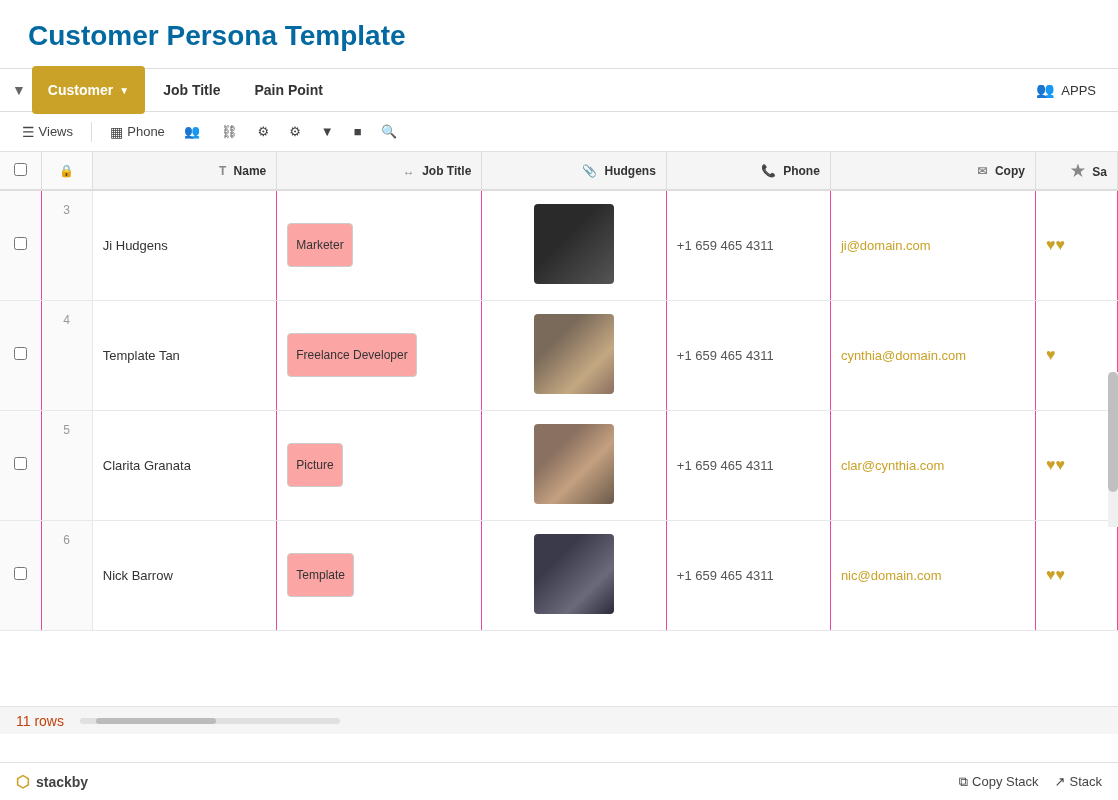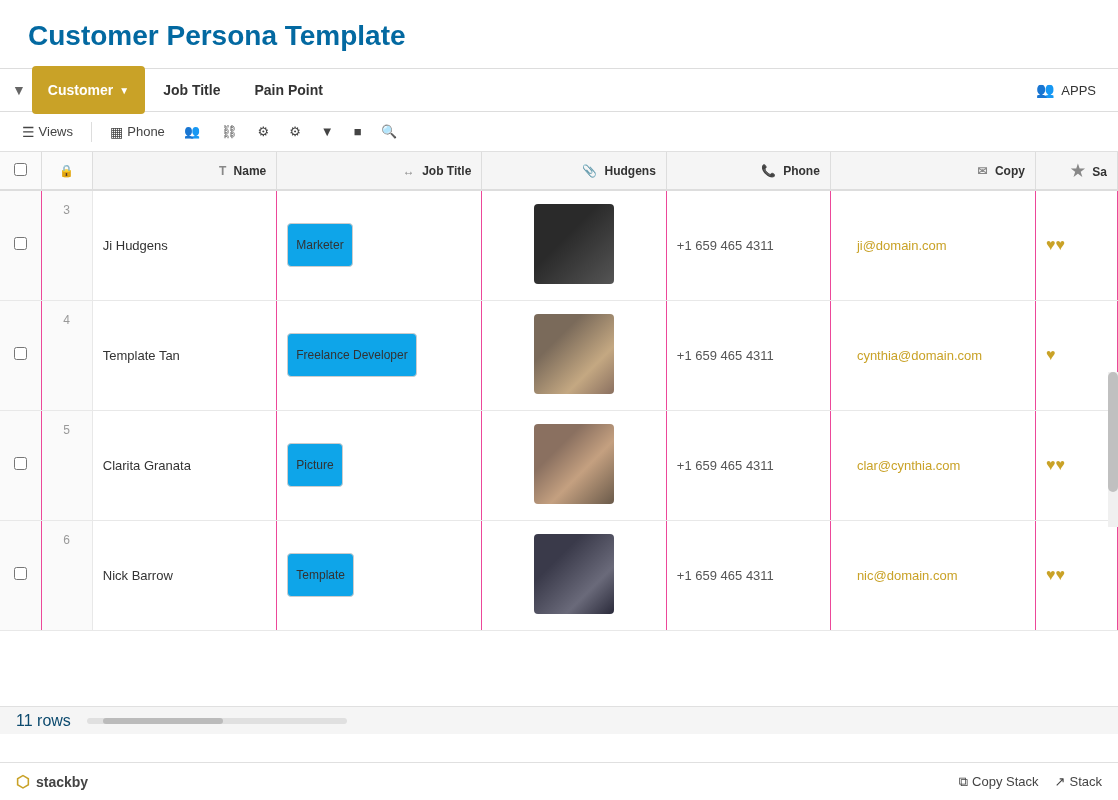--- a/index.html
+++ b/index.html
@@ -76,26 +76,26 @@
     .check-cell {
       width: 40px; text-align: center; background: #fafafa;
     }
     .lock-cell { width: 24px; text-align: center; background: #fafafa; }
 
     .name-cell { width: 180px; font-size: 13px; color: #333; font-weight: 400; }
     .jobtitle-cell { width: 200px; }
     .picture-cell { width: 180px; text-align: center; vertical-align: middle; }
     .phone-cell { width: 160px; color: #555; font-size: 13px; }
     .email-cell { width: 200px; }
-    .email-link { color: #c9a227; text-decoration: none; font-size: 13px; margin-left: 16px; }
+    .email-link { color: #c9a227; text-decoration: none; font-size: 13px; }
     .stars-cell { width: 80px; }
 
     .tag {
       display: inline-block; padding: 14px 8px; border: 1px solid #ccc;
-      border-radius: 4px; font-size: 12px; color: #333; background: #0ea5e9;
+      border-radius: 4px; font-size: 12px; color: #333; background: #fca5a5;
     }
     .avatar-placeholder {
       width: 80px; height: 80px; border-radius: 4px; background: #555;
       display: inline-block;
     }
 
     
     .avatar-1 { background: linear-gradient(135deg, #2a2a2a 40%, #555 100%); }
     .avatar-2 { background: linear-gradient(135deg, #7a6a5a 30%, #c4a882 70%, #8a7060 100%); }
     .avatar-3 { background: linear-gradient(135deg, #8a7060 30%, #c4a080 60%, #6a5a4a 100%); }
@@ -318,21 +318,21 @@
   </tr>
       </tbody>
   </table>
 
   <div class="right-scrollbar">
     <div class="right-scrollbar-thumb"></div>
   </div>
 </div>
 
 <div class="scroll-bar-area">
-  <span style="font-size:16px; color:#0c4a6e; margin-right:16px;">11 rows</span>
+  <span style="font-size:14px; color:#c2410c; margin-right:16px;">11 rows</span>
   <div class="scrollbar-track">
     <div class="scrollbar-thumb"></div>
   </div>
 </div>
 
 <div class="footer">
   <div class="stackby-logo">
     <span style="color:#c9a227; font-size:16px;">⬡</span>
     <span>stackby</span>
   </div>

